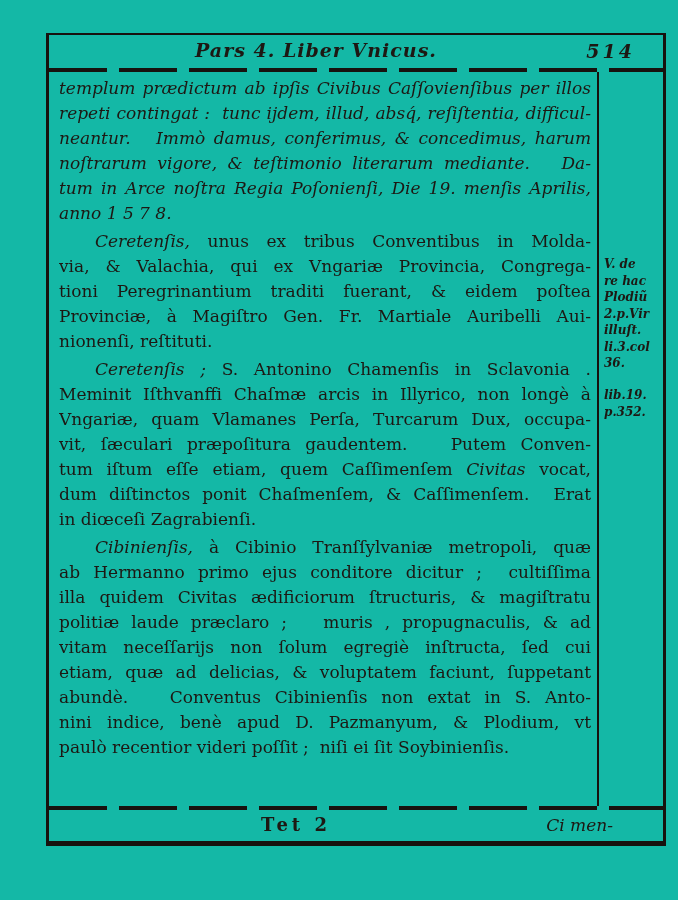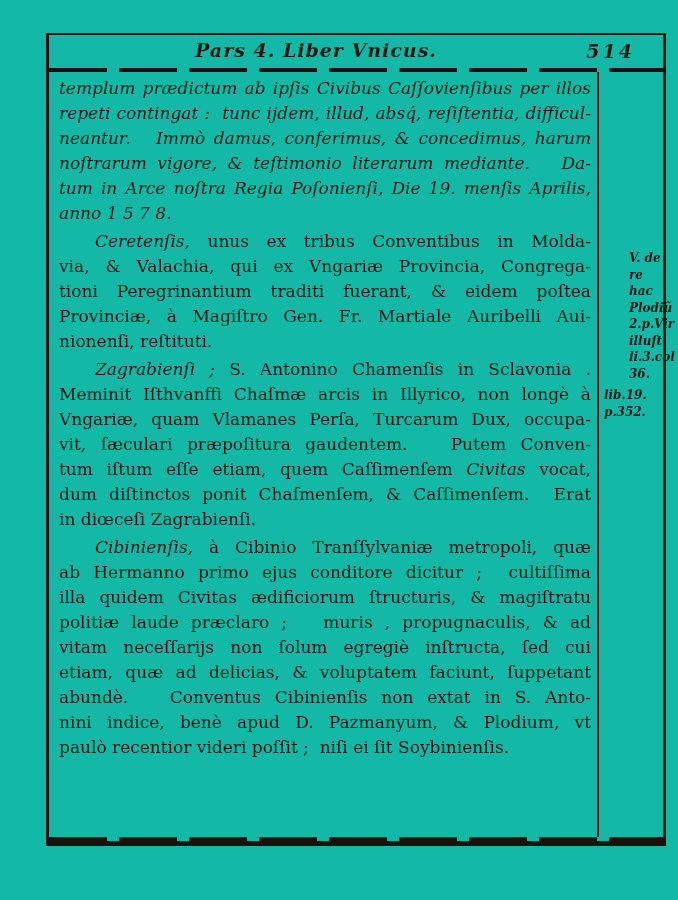--- a/index.html
+++ b/index.html
@@ -86,21 +86,21 @@
     position: relative;
   }
   .margin-note {
     position: absolute;
     left: 5px; right: 2px;
     font-style: italic;
     font-weight: bold;
     font-size: 12px;
     line-height: 16.5px;
   }
-  .note0 { top: 178px; margin-left: 25px; }
+  .note0 { top: 184px; }
   .note1 { top: 315px; }
   .footer {
     position: relative;
     height: 31px;
     flex: 0 0 31px;
   }
   .signature {
     position: absolute;
     left: 0; right: 120px;
     top: 4px;
@@ -135,21 +135,21 @@
           <div class="line"><span class="it">repeti contingat :&nbsp; tunc ijdem, illud, absq́, reſiſtentia, difficul-</span></div>
           <div class="line"><span class="it">neantur.&nbsp;&nbsp; Immò damus, conferimus, &amp; concedimus, harum</span></div>
           <div class="line"><span class="it">noſtrarum vigore, &amp; teſtimonio literarum mediante.&nbsp;&nbsp; Da-</span></div>
           <div class="line"><span class="it">tum in Arce noſtra Regia Poſonienſi, Die 19. menſis Aprilis,</span></div>
           <div class="line last"><span class="it">anno 1 5 7 8.</span></div>
           <div class="line indent"><span class="it">Ceretenſis,</span><span class="ro"> unus ex tribus Conventibus in Molda-</span></div>
           <div class="line"><span class="ro">via, &amp; Valachia, qui ex Vngariæ Provincia, Congrega-</span></div>
           <div class="line"><span class="ro">tioni Peregrinantium traditi fuerant, &amp; eidem poſtea</span></div>
           <div class="line"><span class="ro">Provinciæ, à Magiſtro Gen. Fr. Martiale Auribelli Aui-</span></div>
           <div class="line last"><span class="ro">nionenſi, reſtituti.</span></div>
-          <div class="line indent"><span class="it">Zagrabienſi ;</span><span class="ro"> S. Antonino Chamenſis in Sclavonia .</span></div>
+          <div class="line indent"><span class="it">Ceretenſis ;</span><span class="ro"> S. Antonino Chamenſis in Sclavonia .</span></div>
           <div class="line"><span class="ro">Meminit Iſthvanffi Chaſmæ arcis in Illyrico, non longè à</span></div>
           <div class="line"><span class="ro">Vngariæ, quam Vlamanes Perſa, Turcarum Dux, occupa-</span></div>
           <div class="line"><span class="ro">vit, ſæculari præpoſitura gaudentem.&nbsp;&nbsp; Putem Conven-</span></div>
           <div class="line"><span class="ro">tum iſtum eſſe etiam, quem Caſſimenſem </span><span class="it">Civitas</span><span class="ro"> vocat,</span></div>
           <div class="line"><span class="ro">dum diſtinctos ponit Chaſmenſem, &amp; Caſſimenſem.&nbsp; Erat</span></div>
           <div class="line last"><span class="ro">in diœceſi Zagrabienſi.</span></div>
           <div class="line indent"><span class="it">Cibinienſis,</span><span class="ro"> à Cibinio Tranſſylvaniæ metropoli, quæ</span></div>
           <div class="line"><span class="ro">ab Hermanno primo ejus conditore dicitur ;&nbsp; cultiſſima</span></div>
           <div class="line"><span class="ro">illa quidem Civitas ædificiorum ſtructuris, &amp; magiſtratu</span></div>
           <div class="line"><span class="ro">politiæ laude præclaro ;&nbsp;&nbsp; muris , propugnaculis, &amp; ad</span></div>
@@ -173,15 +173,19 @@
             <div class="margin-note note1">
               <div class="mnline">lib.19.</div>
               <div class="mnline">p.352.</div>
             </div>
           </div>
       </div>
     </div>
 
     <div class="rule-dashed"></div>
 
+    <div class="footer">
+      <div class="signature">Tet 2</div>
+      <div class="catchword">Ci men-</div>
+    </div>
 
   </div>
 </div>
 
 </body></html>

